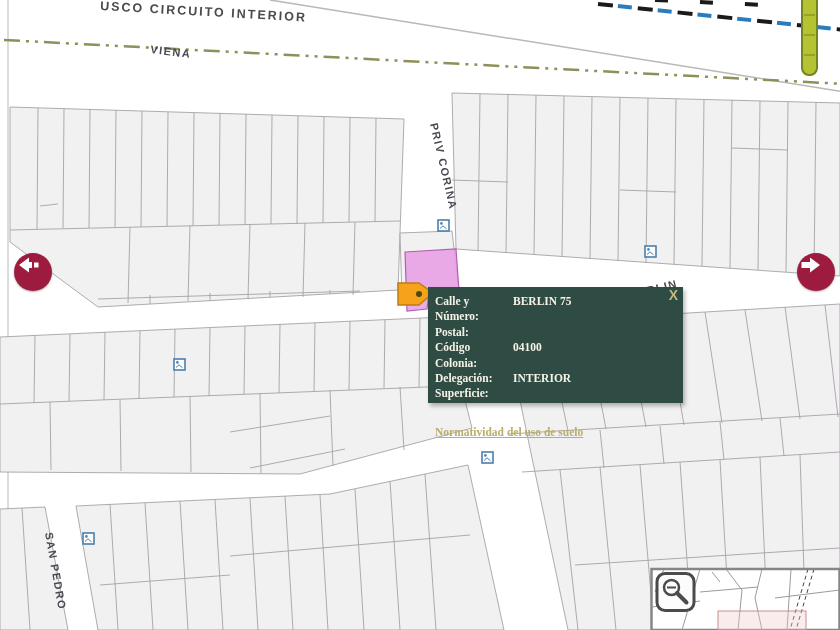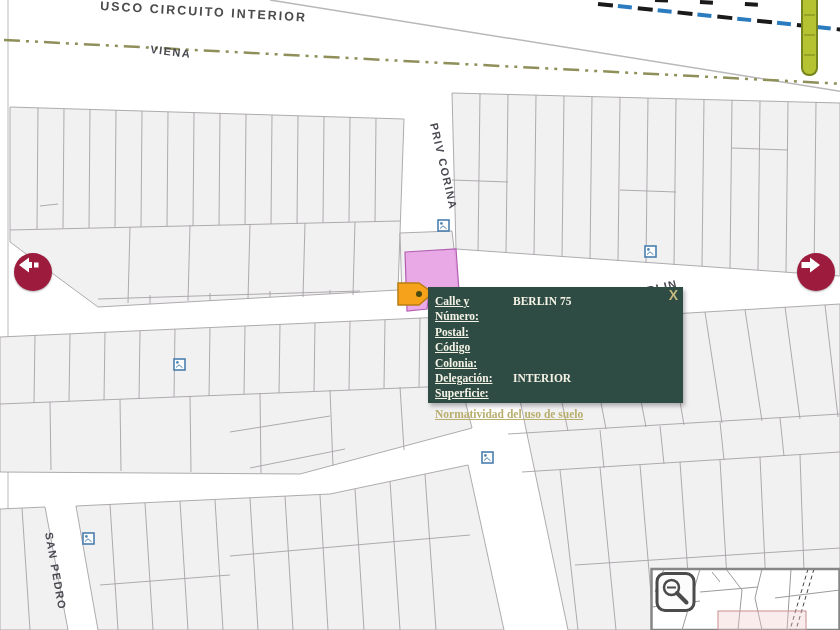--- a/index.html
+++ b/index.html
@@ -6,23 +6,23 @@
   .stage{position:relative;width:840px;height:630px;background:#ffffff;overflow:hidden;
          font-family:"Liberation Sans",sans-serif;}
   .stage svg{position:absolute;left:0;top:0;}
 
   
   .popup{position:absolute;left:428px;top:287px;width:255px;height:116px;
          background:#2e4c44;color:#f5f2e6;z-index:20;box-sizing:border-box;
          padding:7px 8px 5px 7px;font-family:"Liberation Serif",serif;font-weight:bold;
          font-size:11.5px;box-shadow:2px 3px 4px rgba(0,0,0,.28);}
   .popup .row{display:flex;line-height:15.4px;}
-  .popup .lbl{width:78px;flex:none;text-decoration:underline;}
+  .popup .lbl{width:78px;flex:none;}
   .popup .val{flex:1;}
-  .popup .link{display:inline-block;margin-top:6px;color:#b8ae6e;text-decoration:underline;cursor:pointer;}
+  .popup .link{display:inline-block;margin-top:24px;color:#b8ae6e;text-decoration:underline;cursor:pointer;}
   .popup .close{position:absolute;top:1px;right:5px;color:#c3b77e;font-size:14px;line-height:14px;
                 font-family:"Liberation Sans",sans-serif;font-weight:bold;cursor:pointer;}
 
   
   .pan{position:absolute;top:253px;width:38px;height:38px;border-radius:50%;background:#9d1c3e;
        z-index:30;display:flex;align-items:center;justify-content:center;cursor:pointer;
        box-shadow:0 1px 2px rgba(0,0,0,.3);}
   .pan-left{left:14px;}
   .pan-right{left:797px;}
 
@@ -182,20 +182,21 @@
     <span class="close">X</span>
     <div class="row">
       <span class="lbl">Calle y Número:</span>
       <span class="val">BERLIN 75</span>
     </div>
     <div class="row">
       <span class="lbl">Postal:</span>
     </div>
     <div class="row">
       <span class="lbl">Código Colonia:</span>
+      <span class="val">04100</span>
     </div>
     <div class="row">
       <span class="lbl">Delegación:</span>
       <span class="val">INTERIOR</span>
     </div>
     <div class="row">
       <span class="lbl">Superficie:</span>
     </div>
     <span class="link">Normatividad del uso de suelo</span>
   </div>

